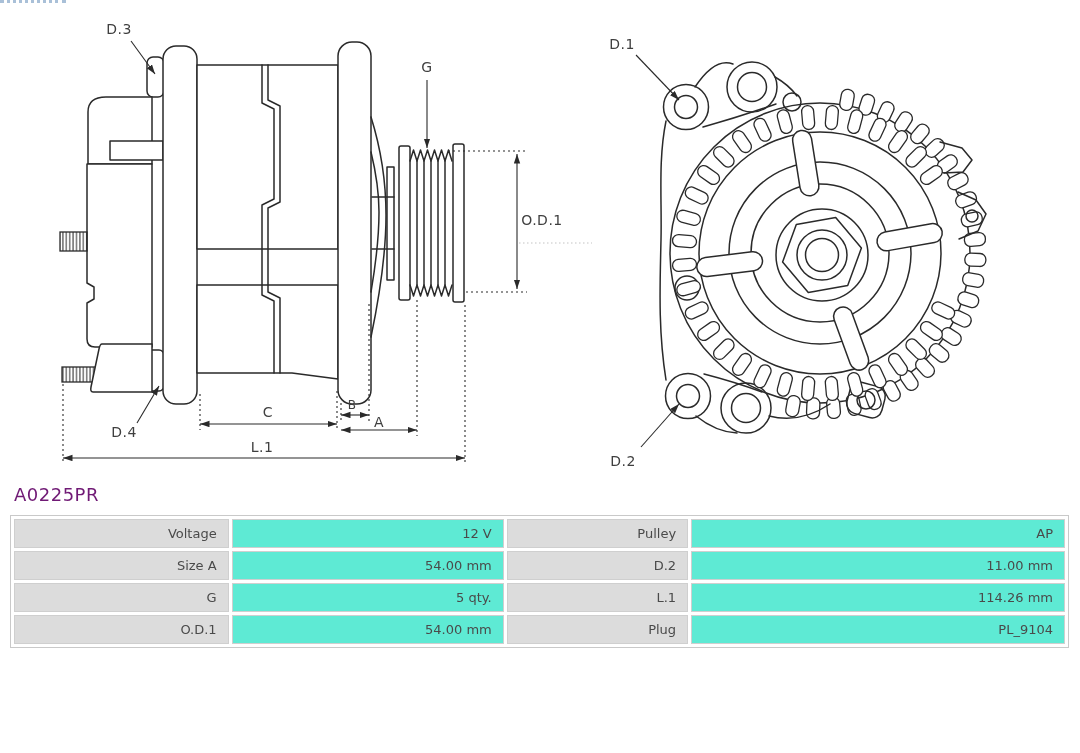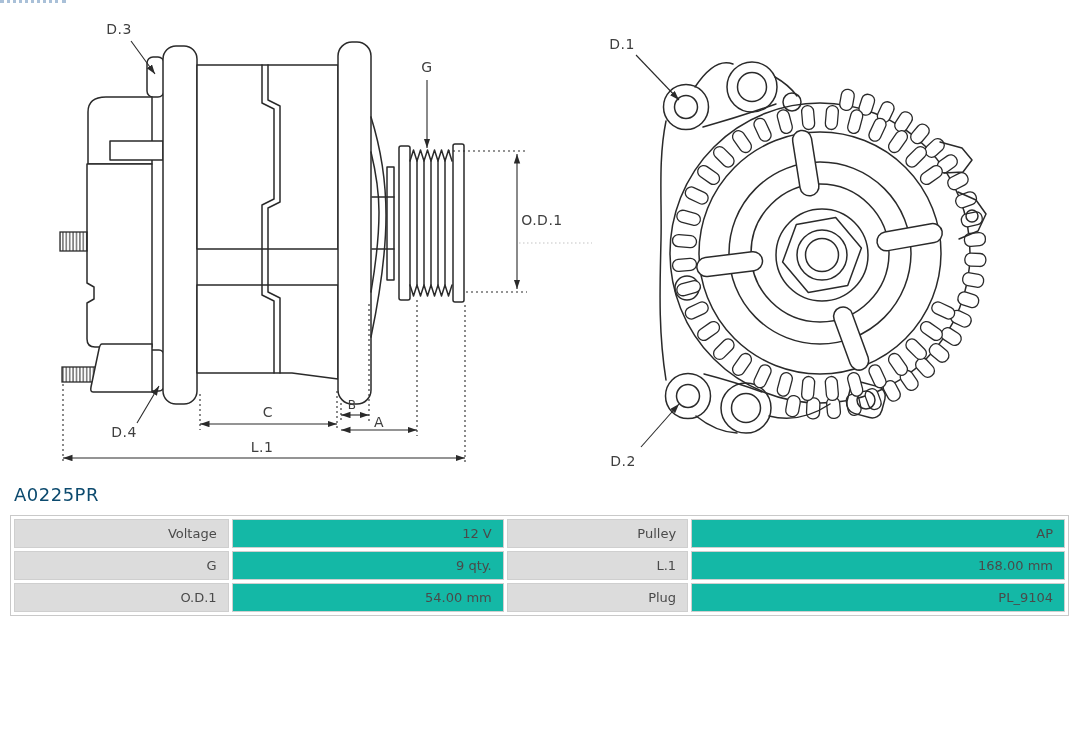--- a/index.html
+++ b/index.html
@@ -7,25 +7,25 @@
   .stage{position:relative;width:1080px;height:753px;background:#fff;}
   .artifact{position:absolute;left:0;top:0;width:66px;height:0;border-top:3px dotted #a9c0d8;}
   svg{position:absolute;left:0;top:0;}
   .ln{stroke:#2a2a2a;stroke-width:1.5;fill:none;stroke-linejoin:round;stroke-linecap:round;}
   .fw{stroke:#2a2a2a;stroke-width:1.5;fill:#fff;stroke-linejoin:round;}
   .thin{stroke:#2a2a2a;stroke-width:1.1;fill:none;}
   .dash{stroke:#2a2a2a;stroke-width:1.1;fill:none;stroke-dasharray:2 3;}
   .faint{stroke:#c4c4c4;stroke-width:1.1;fill:none;stroke-dasharray:1.5 2.5;}
   .lab{font-family:"DejaVu Sans",sans-serif;font-size:14px;fill:#3f3f3f;letter-spacing:0.5px;text-anchor:middle;}
   .lab-sm{font-size:12px;}
-  .product-code{position:absolute;left:14px;top:484px;font-size:18px;color:#0c4a6e;letter-spacing:0.5px;}
+  .product-code{position:absolute;left:14px;top:484px;font-size:18px;color:#701a75;letter-spacing:0.5px;}
   table.spec{position:absolute;left:10px;top:515px;width:1059px;border-collapse:separate;border-spacing:3px;background:#fff;border:1px solid #c9c9c9;table-layout:fixed;}
   table.spec td{border:1px solid #cfcfcf;height:27px;font-size:13px;color:#4a4a4a;text-align:right;padding:0 11px 0 16px;overflow:hidden;white-space:nowrap;}
   td.lbl{background:#dcdcdc;}
-  td.val{background:#14b8a6;}
+  td.val{background:#5eead4;}
 </style>
 </head>
 <body>
 
 <div class="stage">
   <div class="artifact"></div>
 
   <svg width="1080" height="480" viewBox="0 0 1080 480">
     <defs>
       <marker id="ah" orient="auto" markerUnits="userSpaceOnUse" markerWidth="11" markerHeight="8" refX="9.5" refY="3.2">
@@ -235,24 +235,30 @@
         <col style="width:371px">
     </colgroup>
     <tbody>
       <tr>
         <td class="lbl">Voltage</td>
         <td class="val">12 V</td>
         <td class="lbl">Pulley</td>
         <td class="val">AP</td>
       </tr>
       <tr>
+        <td class="lbl">Size A</td>
+        <td class="val">54.00 mm</td>
+        <td class="lbl">D.2</td>
+        <td class="val">11.00 mm</td>
+      </tr>
+      <tr>
         <td class="lbl">G</td>
-        <td class="val">9 qty.</td>
+        <td class="val">5 qty.</td>
         <td class="lbl">L.1</td>
-        <td class="val">168.00 mm</td>
+        <td class="val">114.26 mm</td>
       </tr>
       <tr>
         <td class="lbl">O.D.1</td>
         <td class="val">54.00 mm</td>
         <td class="lbl">Plug</td>
         <td class="val">PL_9104</td>
       </tr>
     </tbody>
   </table>
 </div>

